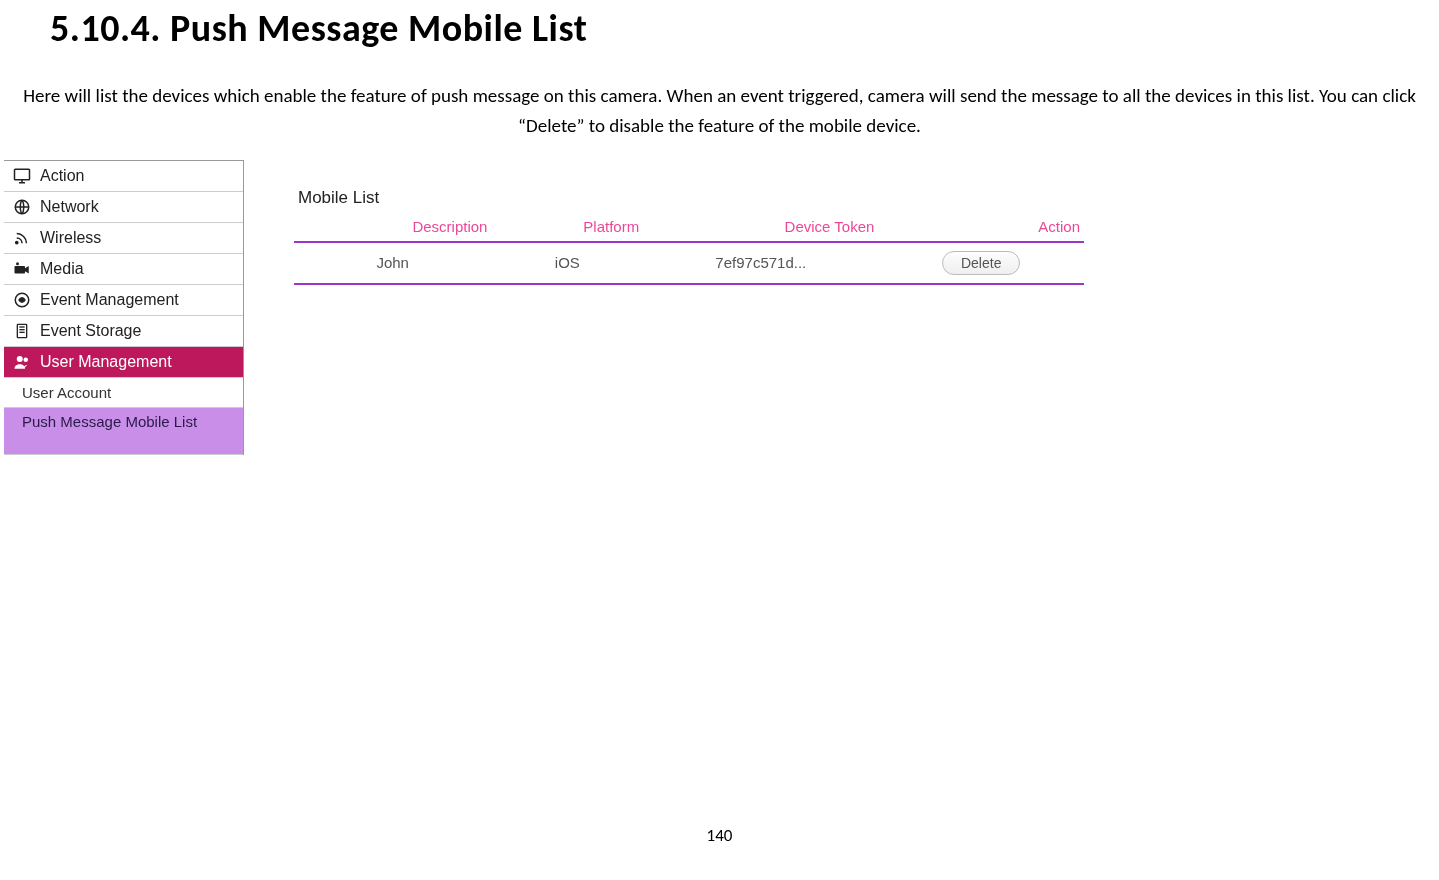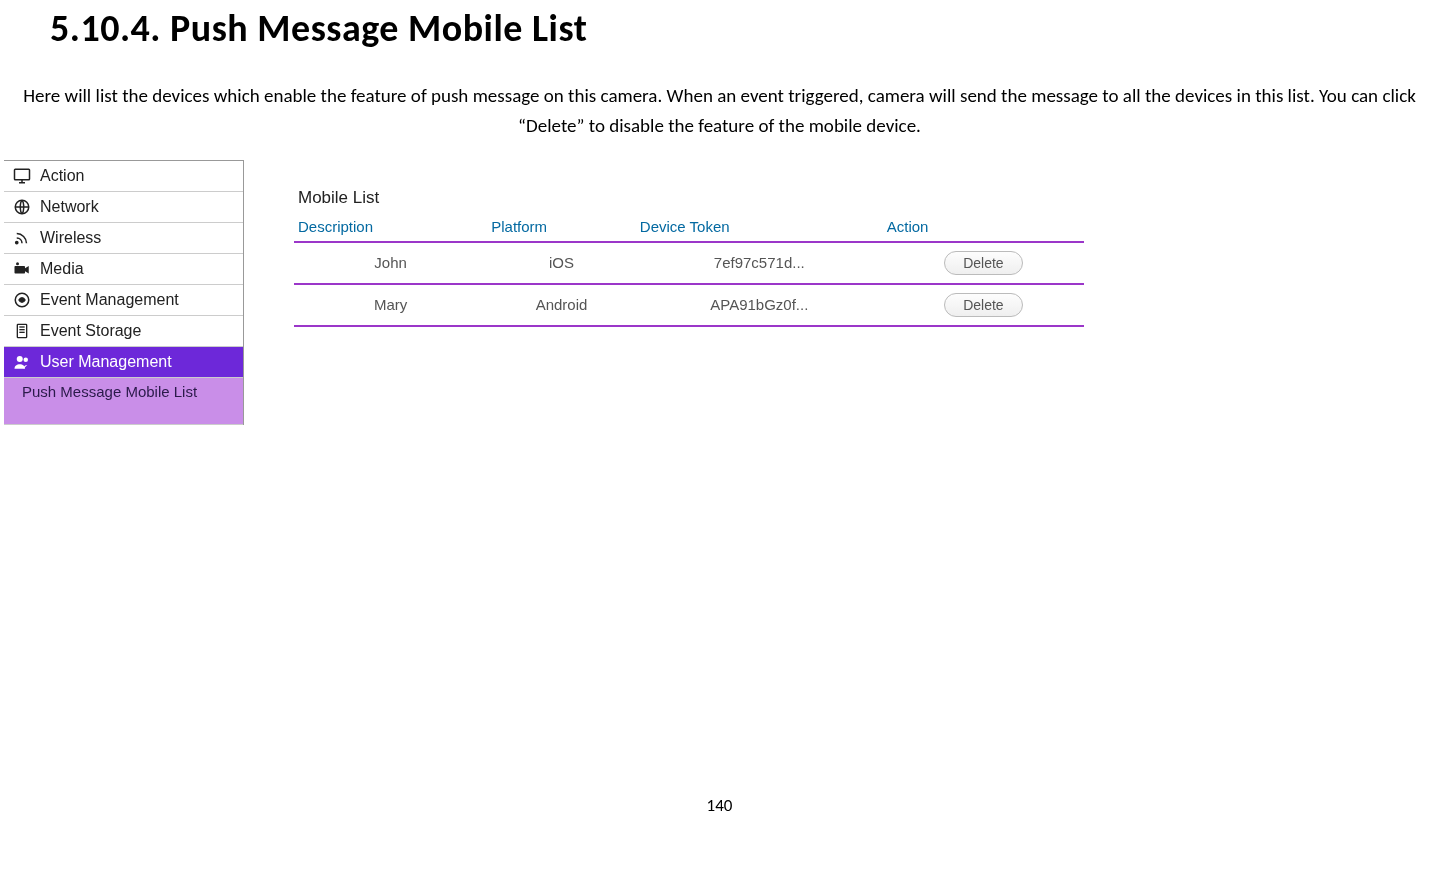--- a/index.html
+++ b/index.html
@@ -45,21 +45,21 @@
     display: flex;
     align-items: center;
     gap: 8px;
     padding: 5px 8px;
     border-bottom: 1px solid #ccc;
     background: #fff;
     color: #222;
     cursor: pointer;
   }
   .sb-item.active {
-    background: #6d28d9;
+    background: #be185d;
     color: #fff;
   }
   .sb-sub {
     padding: 6px 8px 6px 18px;
     border-bottom: 1px solid #ccc;
     background: #fff;
     color: #333;
     font-size: 15px;
     cursor: pointer;
   }
@@ -91,24 +91,24 @@
     margin: 0 0 4px 4px;
   }
   table.mobile-list {
     width: 100%;
     border-collapse: collapse;
     font-size: 15px;
     color: #333;
   }
   table.mobile-list th {
     font-weight: 400;
-    color: #0369a1;
+    color: #ec4899;
     padding: 6px 4px;
     border-bottom: 2px solid #9b36c9;
-    text-align: left;
+    text-align: right;
   }
   table.mobile-list td {
     padding: 8px 4px;
     border-bottom: 2px solid #9b36c9;
     text-align: center;
     color: #555;
   }
   .btn-delete {
     font-family: Arial, sans-serif;
     font-size: 14px;
@@ -196,20 +196,23 @@
       <div class="sb-item active">
         <span class="sb-icon">
           <svg viewBox="0 0 24 24" width="18" height="18" fill="currentColor">
               <circle cx="9" cy="8" r="4"></circle>
               <path d="M2 21c0-4 3-6 7-6s7 2 7 6"></path>
               <circle cx="17" cy="9" r="3"></circle>
               <path d="M14 21c0-3 2-5 5-5"></path>
             </svg>
         </span>
         <span>User Management</span>
+      </div>
+      <div class="sb-sub">
+        <span>User Account</span>
       </div>
       <div class="sb-sub selected">
         <span>Push Message Mobile List</span>
       </div>
     </div>
 
     <div class="content-panel">
       <div class="panel-title">Mobile List</div>
       <table class="mobile-list">
         <thead>
@@ -222,28 +225,20 @@
         </thead>
         <tbody>
           <tr>
             <td>John</td>
             <td>iOS</td>
             <td>7ef97c571d...</td>
             <td>
               <button class="btn-delete">Delete</button>
             </td>
           </tr>
-          <tr>
-            <td>Mary</td>
-            <td>Android</td>
-            <td>APA91bGz0f...</td>
-            <td>
-              <button class="btn-delete">Delete</button>
-            </td>
-          </tr>
         </tbody>
       </table>
     </div>
 
   </div>
 
   <div class="page-number">140</div>
 </div>
 
 </body></html>

